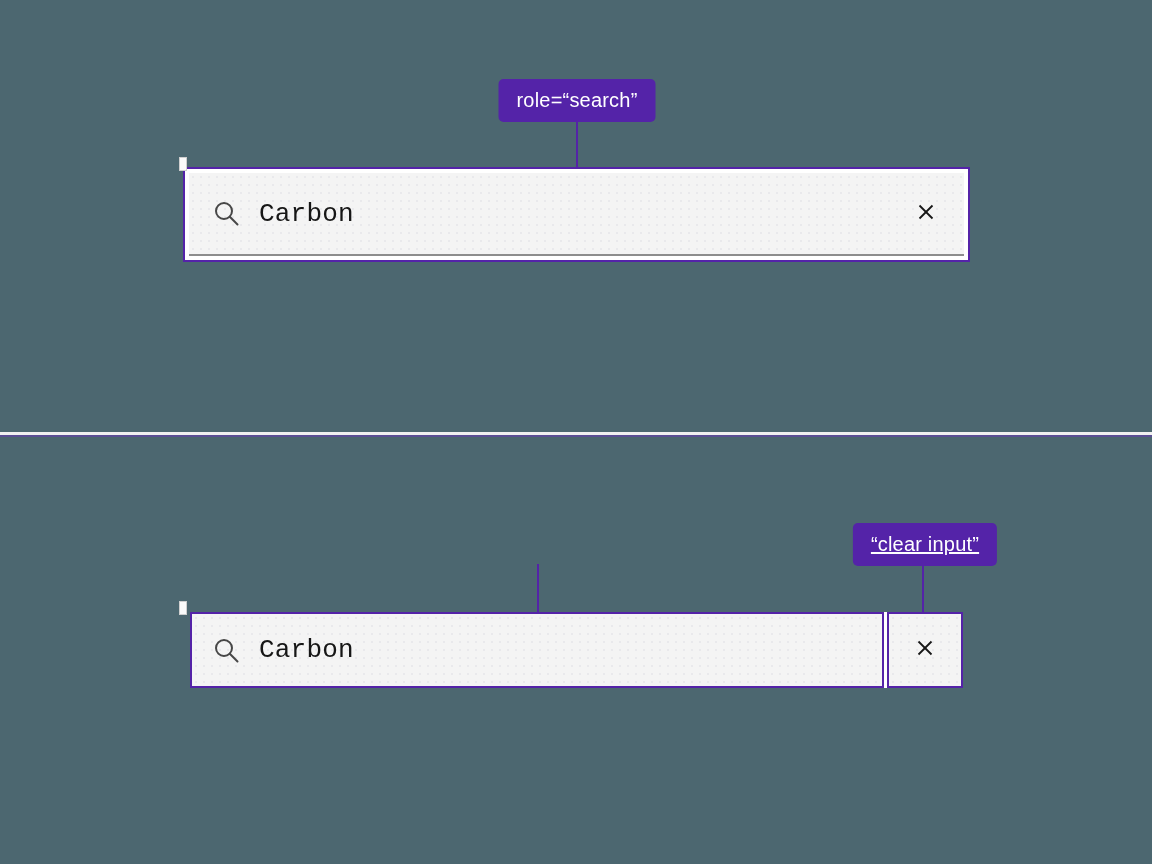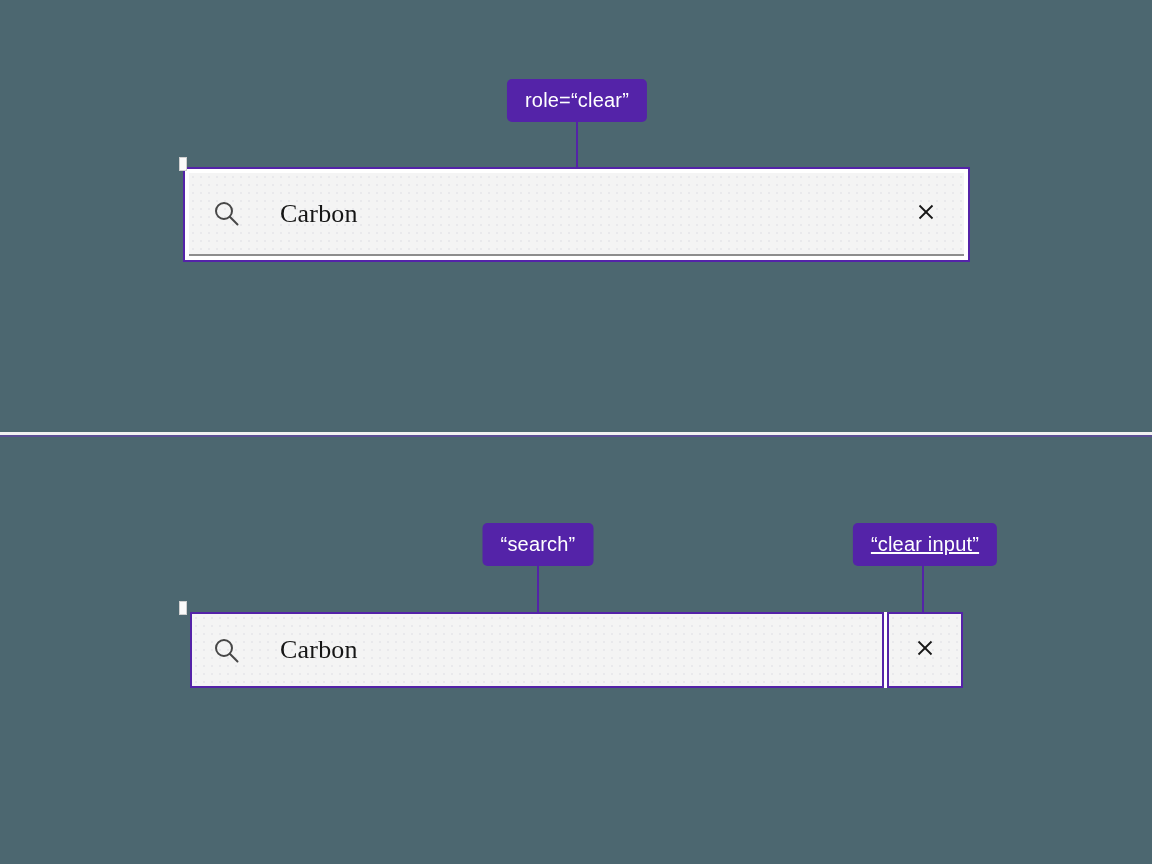--- a/index.html
+++ b/index.html
@@ -63,25 +63,25 @@
   }
   .field-bottom {
     padding: 0 0 0 21px;
   }
   .search-input {
     flex: 1;
     min-width: 0;
     border: none;
     outline: none;
     background: transparent;
-    font-family: Liberation Serif, serif;
+    font-family: Liberation Mono, monospace;
     font-size: 26px;
     color: #161616;
     letter-spacing: 0.2px;
-    margin-left: 40px;
+    margin-left: 19px;
     padding: 0;
   }
   .icon-search svg { display: block; }
   .clear-btn {
     border: none;
     background: transparent;
     width: 44px;
     height: 44px;
     display: flex;
     align-items: center;
@@ -139,21 +139,21 @@
   #bottom-box   { left: 190px; top: 612px; width: 694px; height: 76px; }
   #clear-box    { left: 887px; top: 612px; width: 76px; height: 76px; }
   #bottom-handle{ left: 179px; top: 601px; }
 </style>
 </head>
 <body>
 
 <div class="canvas">
 
   <div class="badge" id="role-badge">
-    <span>role=“clear”</span>
+    <span>role=“search”</span>
   </div>
   <div class="connector" id="role-conn"></div>
 
   <div class="handle" id="top-handle"></div>
 
   <div class="outline-box" id="top-box">
     <div class="field field-top">
       <span class="icon-search">
         <svg width="27" height="27" viewBox="0 0 27 27" fill="none">
           <circle cx="11" cy="11" r="8" stroke="#474747" stroke-width="2"></circle>
@@ -168,23 +168,20 @@
             <line x1="17.5" y1="4.5" x2="4.5" y2="17.5" stroke="#161616" stroke-width="1.8"></line>
           </svg>
         </span>
       </button>
     </div>
   </div>
 
   <div class="divider-white"></div>
   <div class="divider-purple"></div>
 
-  <div class="badge" id="search-badge">
-    <span>“search”</span>
-  </div>
   <div class="badge" id="clear-badge">
     <span>“clear input”</span>
   </div>
   <div class="connector" id="search-conn"></div>
   <div class="connector" id="clear-conn"></div>
 
   <div class="handle" id="bottom-handle"></div>
 
   <div class="gap-strip"></div>
 

